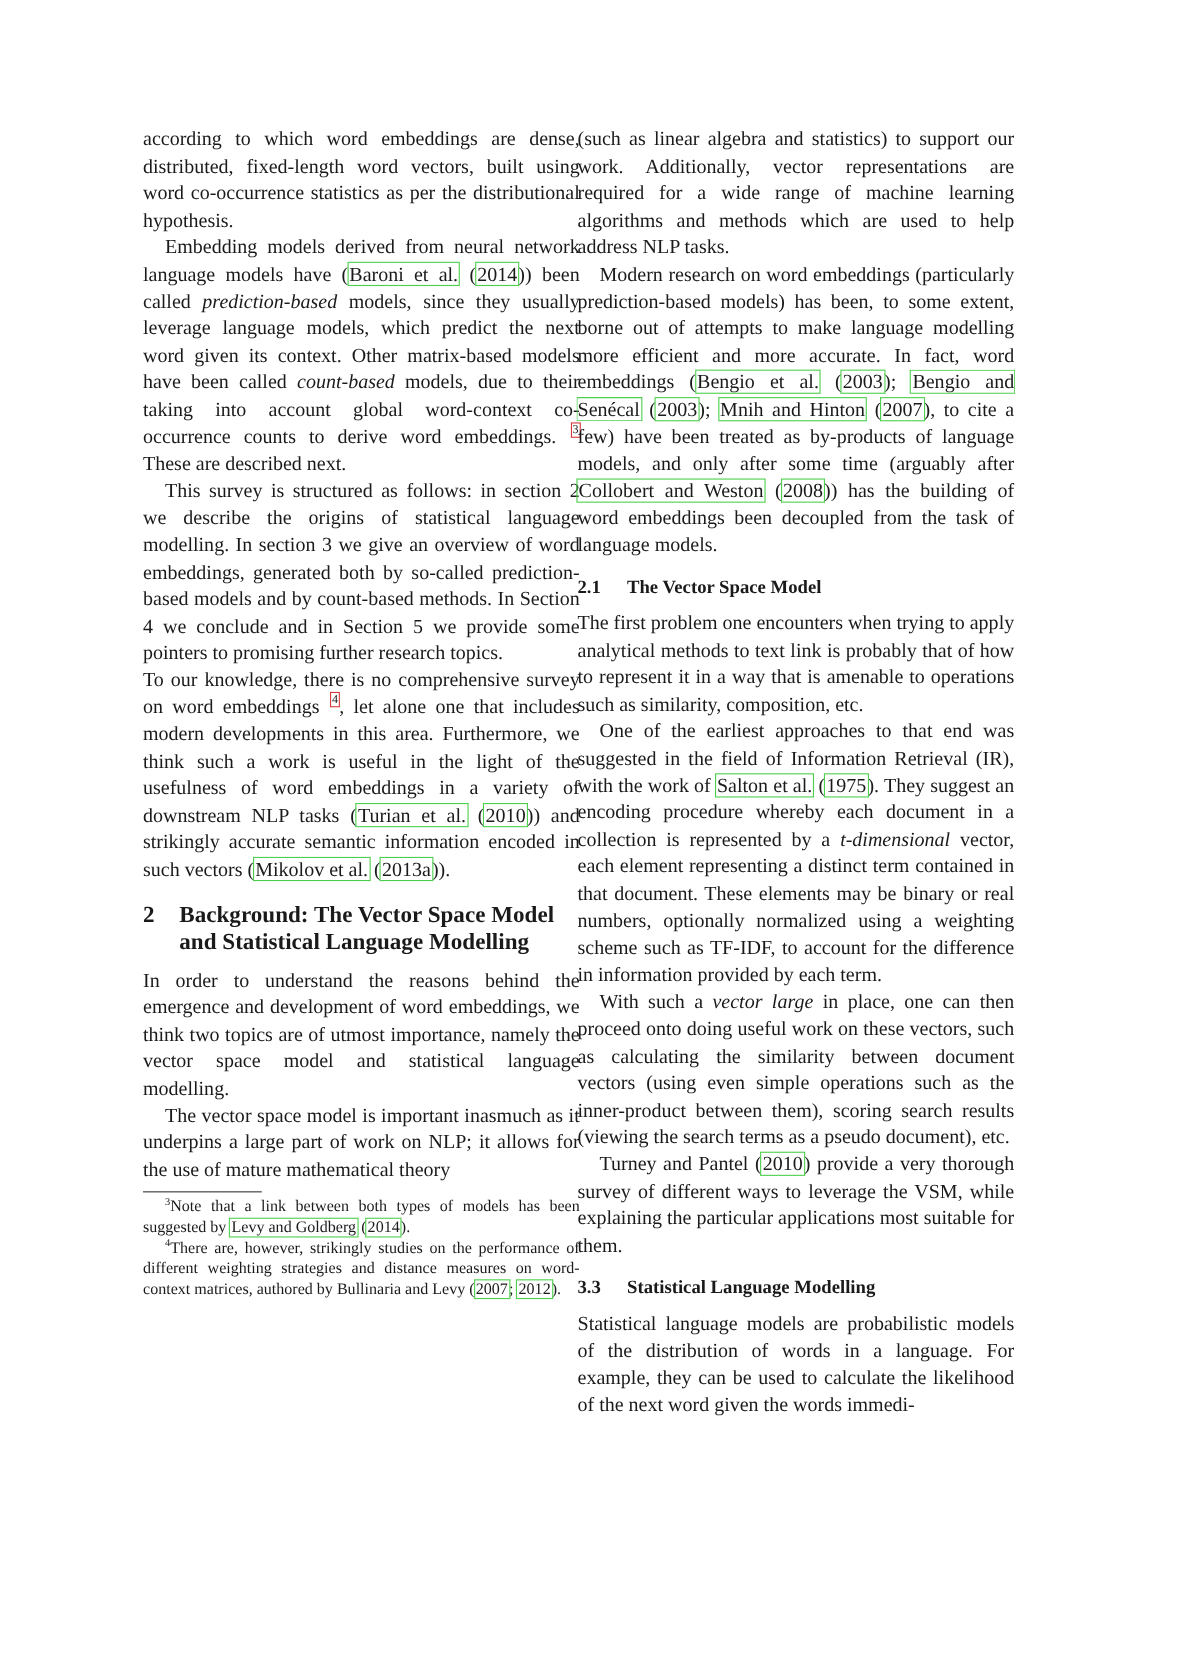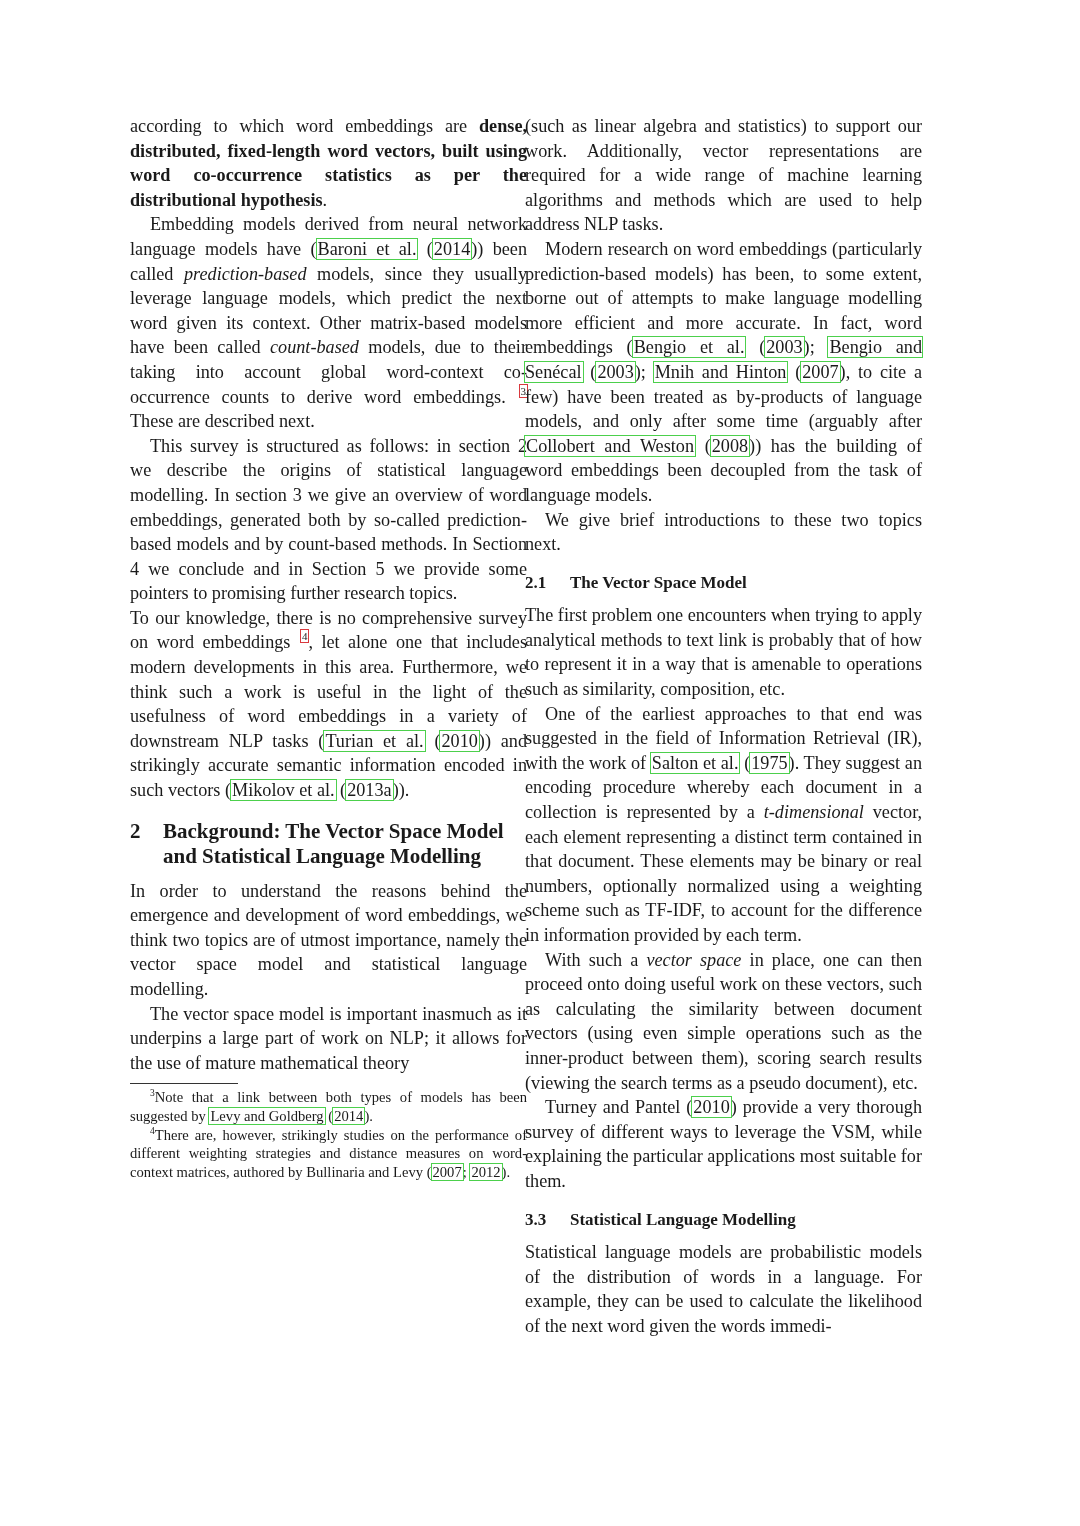--- a/index.html
+++ b/index.html
@@ -12,21 +12,21 @@
   p.indent { text-indent:20px; }
   .sec { font-weight:bold; font-size:17px; margin:14px 0 8px 0; }
   .sec .num { display:inline-block; width:45px; }
   .sec2 { font-weight:bold; font-size:21px; line-height:25px; margin:16px 0 10px 0; display:flex; }
   .sec2 .num { width:33px; flex:none; }
   .cite { outline:1.5px solid #4cd04c; outline-offset:0px; padding:0 1px; }
   .fnref { outline:1.5px solid #d9393e; font-size:11px; vertical-align:top; line-height:12px; padding:0 1px; margin-left:2px;}
   .rule { width:108px; border-top:1px solid #333; margin:8px 0 4px 0; }
   .fn { font-size:14.6px; line-height:18.6px; text-align:justify; }
   .fn .sup { font-size:9.5px; vertical-align:top; line-height:10px; }
-  .bold { font-weight:bold; }
+  .bold { font-weight:normal; }
   .it { font-style:italic; }
 </style>
 </head>
 <body>
 
 <div class="col col-left">
   <p><span>according to which word embeddings are </span><span class="bold">dense, distributed, fixed-length word vectors, built using word co-occurrence statistics as per the distributional hypothesis</span><span>.</span></p>
   <p class="indent"><span>Embedding models derived from neural network language models have (</span><a class="cite">Baroni et al.</a><span> (</span><a class="cite">2014</a><span>)) been called </span><span class="it">prediction-based</span><span> models, since they usually leverage language models, which predict the next word given its context.  Other matrix-based models have been called </span><span class="it">count-based</span><span> models, due to their taking into account global word-context co-occurrence counts to derive word embeddings. </span><a class="fnref">3</a><span> These are described next.</span></p>
   <p class="indent">This survey is structured as follows:  in section 2 we describe the origins of statistical language modelling.   In section 3 we give an overview of word embeddings, generated both by so-called prediction-based models and by count-based methods.  In Section 4 we conclude and in Section 5 we provide some pointers to promising further research topics.</p>
 
@@ -41,23 +41,22 @@
   <p class="indent">The vector space model is important inasmuch as it underpins a large part of work on NLP; it allows for the use of mature mathematical theory</p>
 
   <div class="rule"></div>
   <p class="fn indent"><span class="sup">3</span><span>Note that a link between both types of models has been suggested by </span><a class="cite">Levy and Goldberg</a> (<a class="cite">2014</a><span>).</span></p>
   <p class="fn indent"><span class="sup">4</span><span>There are, however, strikingly studies on the performance of different weighting strategies and distance measures on word-context matrices, authored by Bullinaria and Levy (</span><a class="cite">2007</a><span>; </span><a class="cite">2012</a><span>).</span></p>
 </div>
 
 <div class="col col-right">
   <p>(such as linear algebra and statistics) to support our work. Additionally, vector representations are required for a wide range of machine learning algorithms and methods which are used to help address NLP tasks.</p>
   <p class="indent"><span>Modern research on word embeddings (particularly prediction-based models) has been, to some extent, borne out of attempts to make language modelling more efficient and more accurate.  In fact, word embeddings (</span><a class="cite">Bengio et al.</a> (<a class="cite">2003</a><span>); </span><a class="cite">Bengio and Senécal</a> (<a class="cite">2003</a><span>); </span><a class="cite">Mnih and Hinton</a> (<a class="cite">2007</a><span>), to cite a few) have been treated as by-products of language models, and only after some time (arguably after </span><a class="cite">Collobert and Weston</a> (<a class="cite">2008</a><span>)) has the building of word embeddings been decoupled from the task of language models.</span></p>
-  <p class="indent">We give brief introductions to these two topics next.</p>
 
   <div class="sec"><span class="num">2.1</span><span>The Vector Space Model</span></div>
   <p>The first problem one encounters when trying to apply analytical methods to text link is probably that of how to represent it in a way that is amenable to operations such as similarity, composition, etc.</p>
   <p class="indent"><span>One of the earliest approaches to that end was suggested in the field of Information Retrieval (IR), with the work of </span><a class="cite">Salton et al.</a> (<a class="cite">1975</a><span>).  They suggest an encoding procedure whereby each document in a collection is represented by a </span><span class="it">t-dimensional</span><span> vector, each element representing a distinct term contained in that document.  These elements may be binary or real numbers, optionally normalized using a weighting scheme such as TF-IDF, to account for the difference in information provided by each term.</span></p>
-  <p class="indent"><span>With such a </span><span class="it">vector space</span><span> in place, one can then proceed onto doing useful work on these vectors, such as calculating the similarity between document vectors (using even simple operations such as the inner-product between them), scoring search results (viewing the search terms as a pseudo document), etc.</span></p>
+  <p class="indent"><span>With such a </span><span class="it">vector large</span><span> in place, one can then proceed onto doing useful work on these vectors, such as calculating the similarity between document vectors (using even simple operations such as the inner-product between them), scoring search results (viewing the search terms as a pseudo document), etc.</span></p>
   <p class="indent"><span>Turney and Pantel (</span><a class="cite">2010</a><span>) provide a very thorough survey of different ways to leverage the VSM, while explaining the particular applications most suitable for them.</span></p>
 
   <div class="sec"><span class="num">3.3</span><span>Statistical Language Modelling</span></div>
   <p>Statistical language models are probabilistic models of the distribution of words in a language. For example, they can be used to calculate the likelihood of the next word given the words immedi-</p>
 </div>
 
 </body></html>

